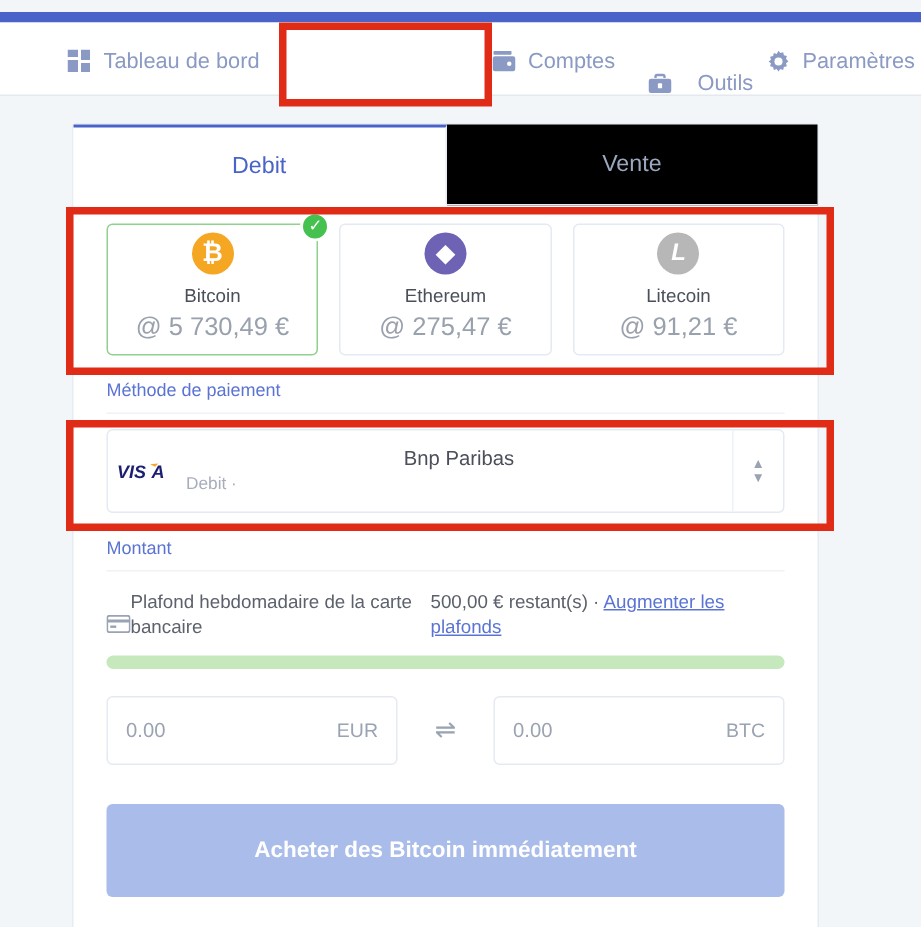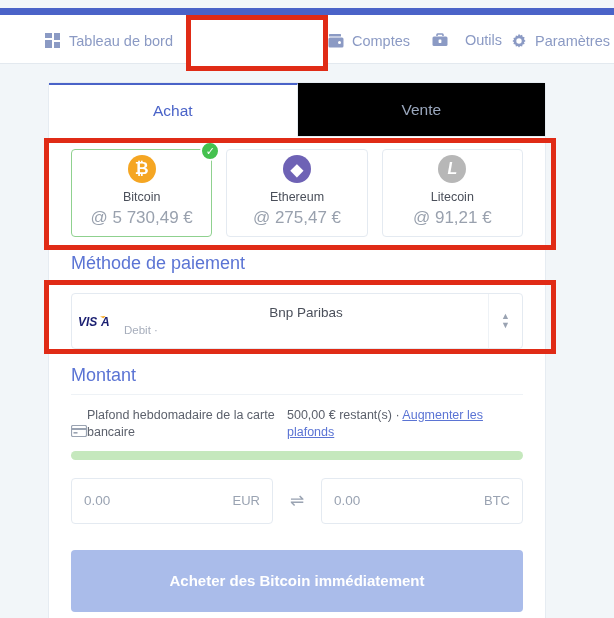--- a/index.html
+++ b/index.html
@@ -34,21 +34,21 @@
   }
   .nav-item.active { color: #4a63c8; }
   .nav-item .nav-label { line-height: 1; }
   .nav-icon { display: inline-flex; align-items: center; justify-content: center; width: 18px; height: 18px; flex: 0 0 18px; }
   .nav-icon svg { display: block; }
 
   
   .ni-dash { position: absolute; left: 44px; top: 17px; }
   .ni-trade { position: absolute; left: 200px; top: 17px; }
   .ni-accounts { position: absolute; left: 327px; top: 17px; }
-  .ni-tools { position: absolute; left: 431px; top: 16px; gap: 16px; }
+  .ni-tools { position: absolute; left: 431px; top: 32px; gap: 16px; }
   .ni-settings { position: absolute; left: 510px; top: 17px; }
 
   
   .redbox {
     position: absolute;
     border: 5px solid #e02b16;
     background: transparent;
     pointer-events: none;
     z-index: 40;
   }
@@ -121,21 +121,21 @@
   .coin-ltc { background: #b7b7b7; font-size: 16px; font-style: italic; }
   .coin-name { font-size: 12.5px; color: #4a4f5a; line-height: 1.3; }
   .coin-price { font-size: 17px; color: #99a1ae; line-height: 1.5; }
 
   
   .section {
     padding: 0 22px;
   }
   .sec-title {
     color: #5b74d4;
-    font-size: 18px;
+    font-size: 12px;
     padding-top: 16px;
     padding-bottom: 8px;
   }
   .sec-rule { height: 1px; background: #eef2f6; }
 
   
   .pay-select {
     margin: 10px 0 0 0;
     height: 56px;
     border: 1px solid #e4eaf1;
@@ -175,21 +175,21 @@
   }
   .limit-value a { color: #5b74d4; text-decoration: underline; cursor: pointer; }
   .progress {
     margin-top: 10px;
     height: 9px; border-radius: 5px;
     background: #c5e8bd;
   }
 
   
   .amount-row {
-    display: flex; align-items: center; gap: 0;
+    display: flex; align-items: center; gap: 8px;
     padding-top: 18px;
   }
   .amt-field {
     flex: 1;
     height: 46px;
     border: 1px solid #e4eaf1;
     border-radius: 4px;
     display: flex; align-items: center;
     padding: 0 12px;
     background: #fff;
@@ -278,21 +278,21 @@
         </svg>
       </span>
       <span class="nav-label">Paramètres</span>
     </div>
   </div>
 
   <div class="card">
 
     <div class="tabs">
       <div class="tab active">
-        <span>Achat</span>
+        <span>Debit</span>
       </div>
       <div class="tab">
         <span>Vente</span>
       </div>
     </div>
 
     <div class="crypto-row">
 
       <div class="crypto-card selected">
         <span class="coin-badge">✓</span>

